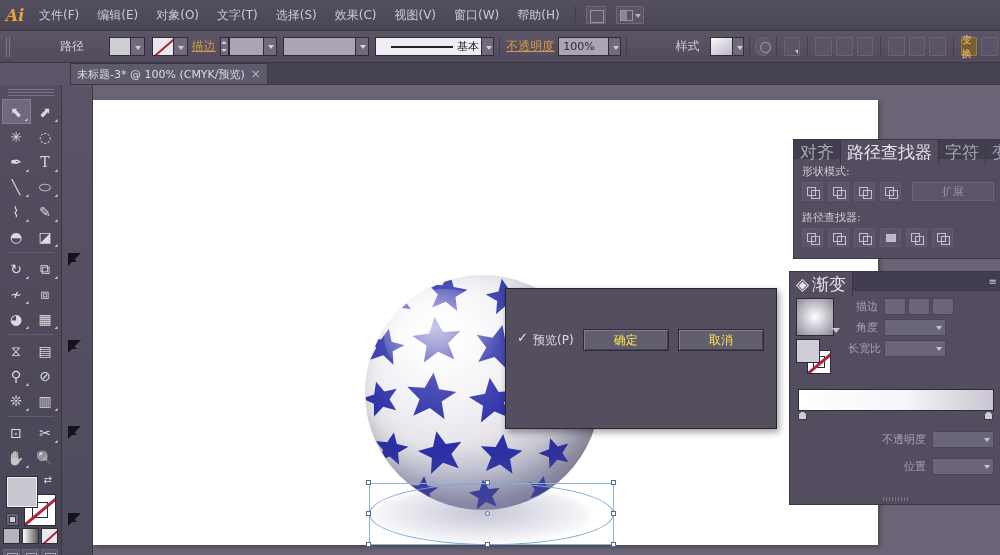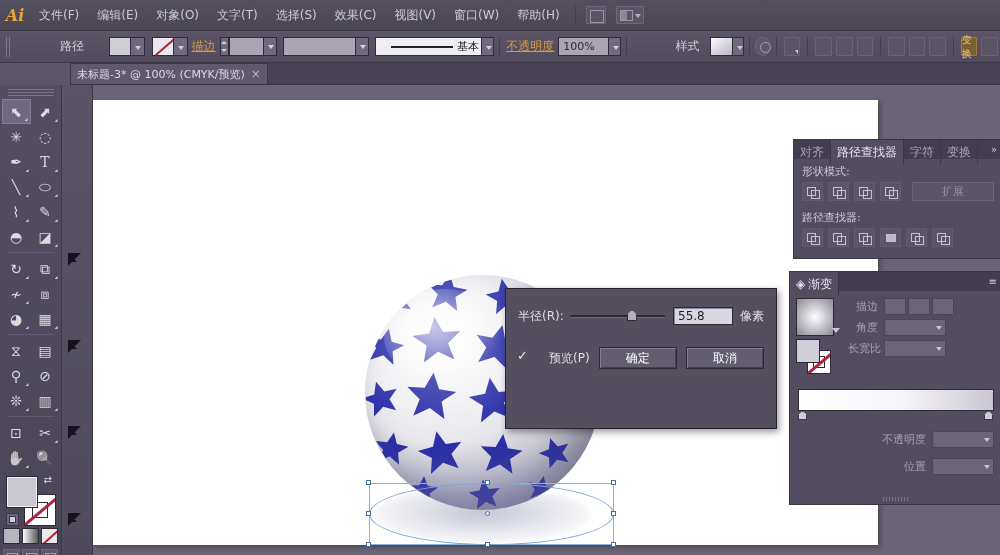--- a/index.html
+++ b/index.html
@@ -200,31 +200,31 @@
   #slider{position:relative;flex:1;height:14px;margin:0 8px 0 6px;display:flex;align-items:center;}
   #slider .track{width:100%;height:2px;background:#2f2c39;box-shadow:0 1px 0 #6d6779;}
   #slider .knob{position:absolute;left:60%;top:1px;width:10px;height:11px;
     background:#b3afbd;border:1px solid #2f2c39;
     clip-path:polygon(50% 0,100% 42%,100% 100%,0 100%,0 42%);}
   #radius-input{width:60px;height:18px;background:#d9d7df;border:1px solid #2c2935;
     box-shadow:inset 1px 1px 0 #8d8a97;display:flex;align-items:center;padding-left:4px;
     font-size:12px;color:#22202a;}
   #unit{font-size:12px;color:#dedbe5;margin-left:7px;}
   #dlg-row2{display:flex;align-items:center;margin-top:22px;gap:9px;}
-  #preview-chk{display:flex;align-items:center;gap:20px;}
+  #preview-chk{display:flex;align-items:center;gap:4px;}
   #preview-chk .box{width:11px;height:11px;position:relative;}
   #preview-chk .box::after{content:"✓";position:absolute;left:-1px;top:-5px;font-size:13px;color:#e7e4ee;}
   .dlg-btn{width:91px;height:22px;background:#635d70;border:1px solid #2d2a37;
     box-shadow:inset 1px 1px 0 #837d91, inset -1px -1px 0 #45414f;
-    display:flex;align-items:center;justify-content:center;font-size:12px;color:#ffffff;}
+    display:flex;align-items:center;justify-content:center;font-size:12px;color:#fde047;}
 
   
   .panel{position:absolute;background:#534d5f;border:1px solid #3a3645;}
   .panel-tabs{display:flex;height:19px;background:#433e4f;align-items:stretch;}
-  .ptab{padding:12px 6px;display:flex;align-items:center;font-size:12px;color:#a9a4b4;
+  .ptab{padding:12px 6px;display:flex;align-items:center;font-size:17px;color:#a9a4b4;
     border-right:1px solid #3a3645;white-space:nowrap;}
   .ptab.active{background:#534d5f;color:#e6e2ee;}
   .ptab.chev{margin-left:auto;padding:0 5px;color:#cbc7d4;font-size:10px;letter-spacing:-1px;}
   .p-section{font-size:11px;color:#cdc9d6;padding:5px 0 3px 8px;}
   .p-iconrow{display:flex;gap:5px;padding:0 8px 4px 8px;align-items:center;}
   .pf-btn{width:21px;height:19px;border:1px solid #615b70;background:#5b5568;position:relative;}
   .pf-btn .sq{position:absolute;border:1px solid #c5c0d0;}
   .expand-btn{margin-left:6px;flex:1;height:19px;background:#5b5568;border:1px solid #6a6479;
     display:flex;align-items:center;justify-content:center;font-size:11px;color:#948fa3;}
 
@@ -554,31 +554,20 @@
       <div class="handle" style="left:1px;top:267px"></div>
       <div class="handle" style="left:120px;top:267px"></div>
       <div class="handle" style="left:246px;top:267px"></div>
       <div id="centerpt"></div>
     </div>
   </div>
 </div>
 
 <div id="dialog">
   <div id="dlg-body">
-    <div class="dlg-row">
-      <span class="dlg-label">半径(R):</span>
-      <div id="slider">
-        <div class="track"></div>
-        <div class="knob" style="left: 60%;"></div>
-      </div>
-      <div id="radius-input">
-        <span>55.8</span>
-      </div>
-      <span id="unit">像素</span>
-    </div>
     <div id="dlg-row2">
       <div id="preview-chk">
         <span class="box"></span>
         <span class="dlg-label">预览(P)</span>
       </div>
       <div class="dlg-btn">
         <span>确定</span>
       </div>
       <div class="dlg-btn">
         <span>取消</span>

